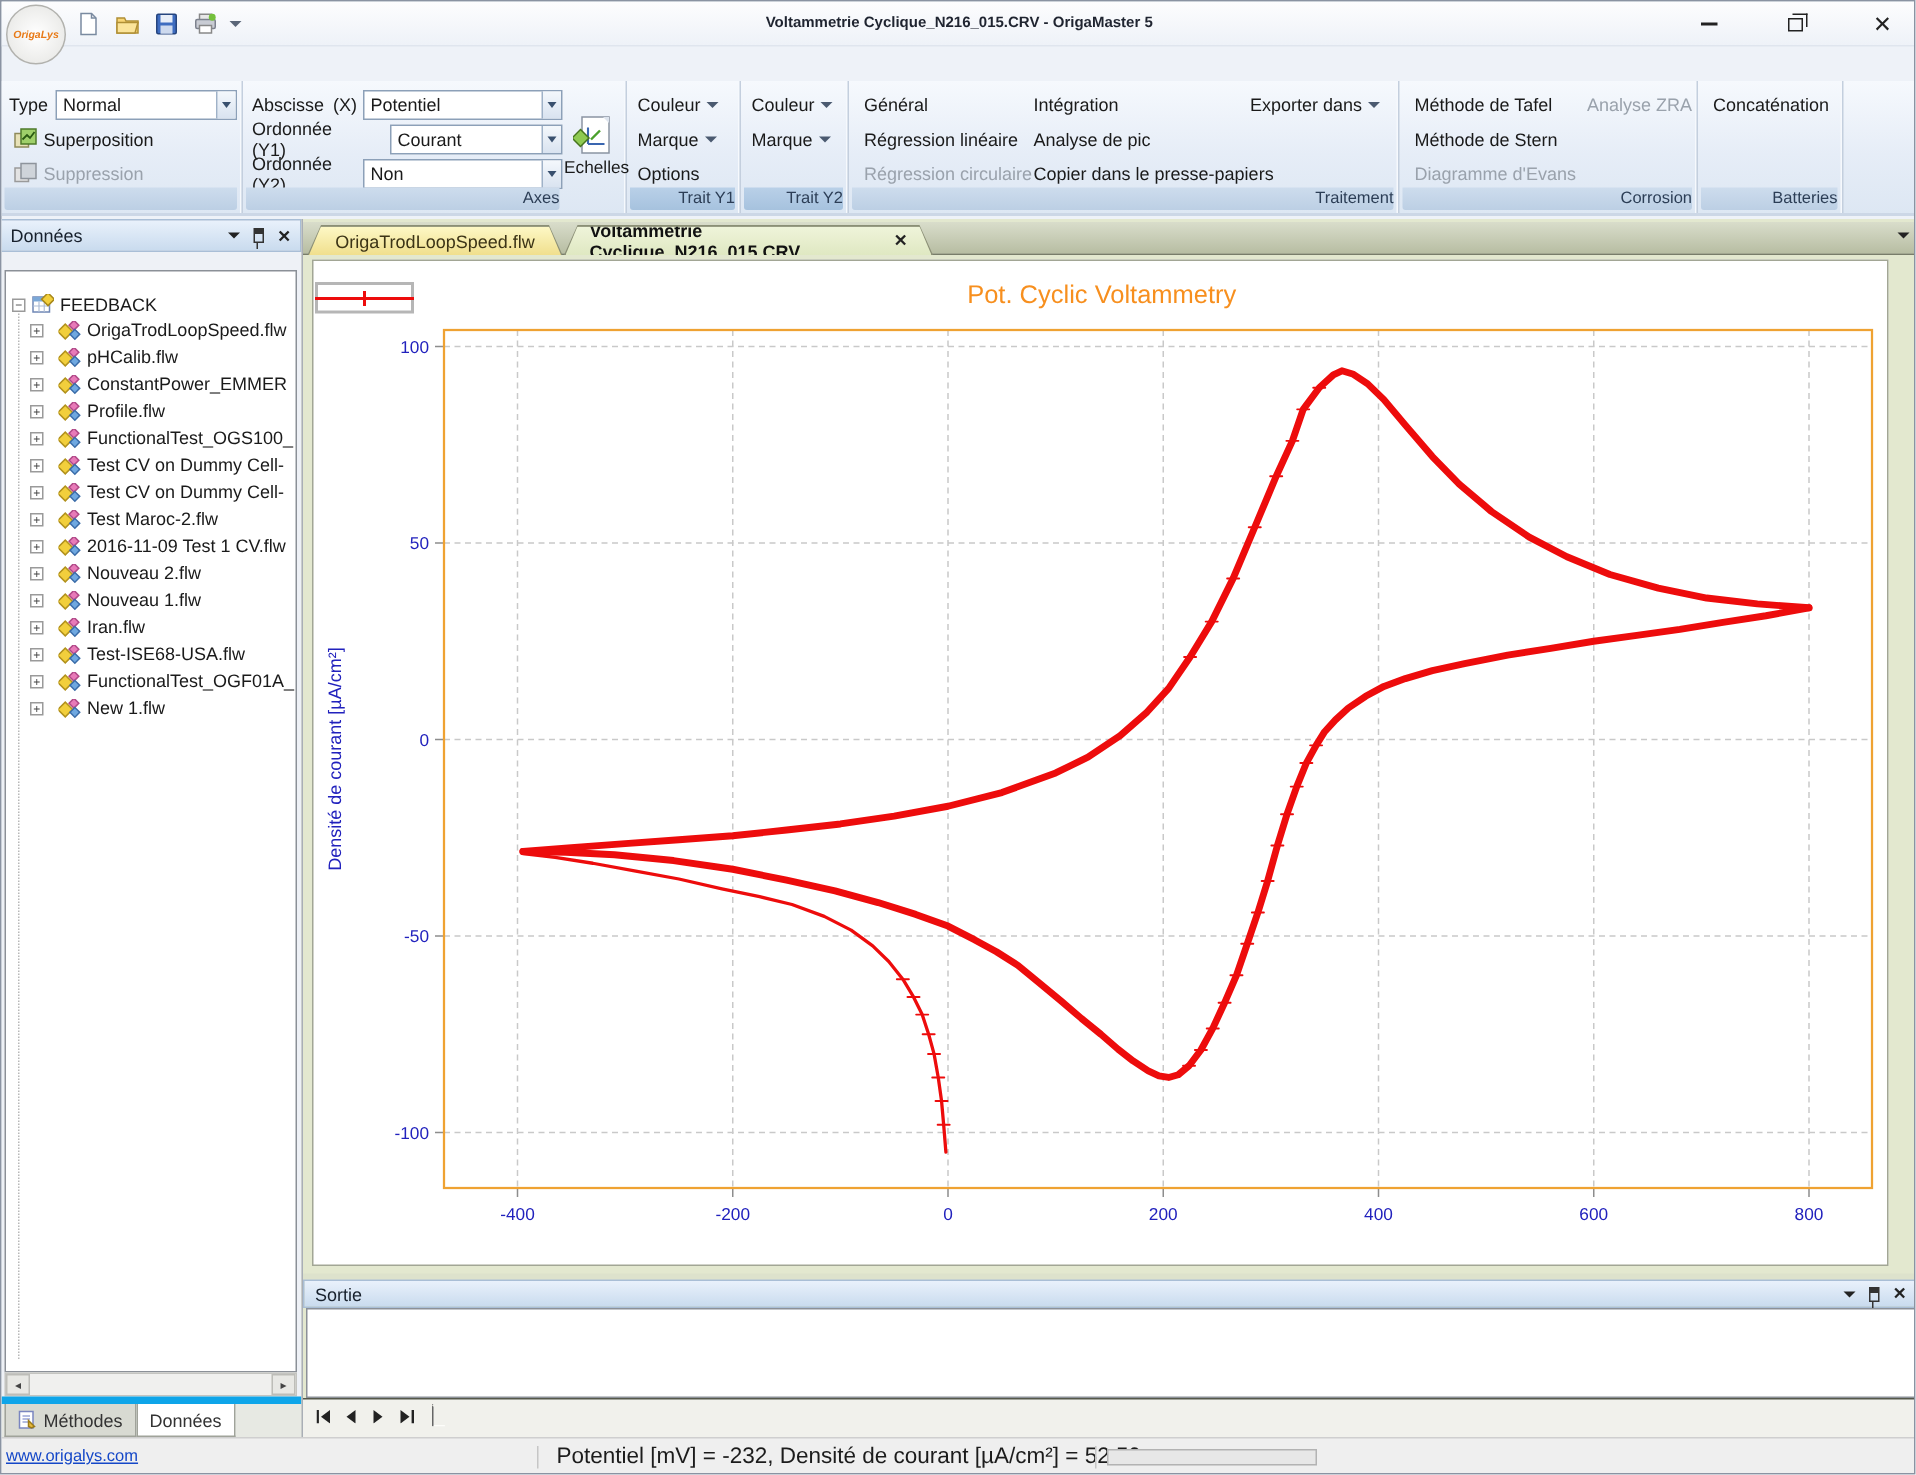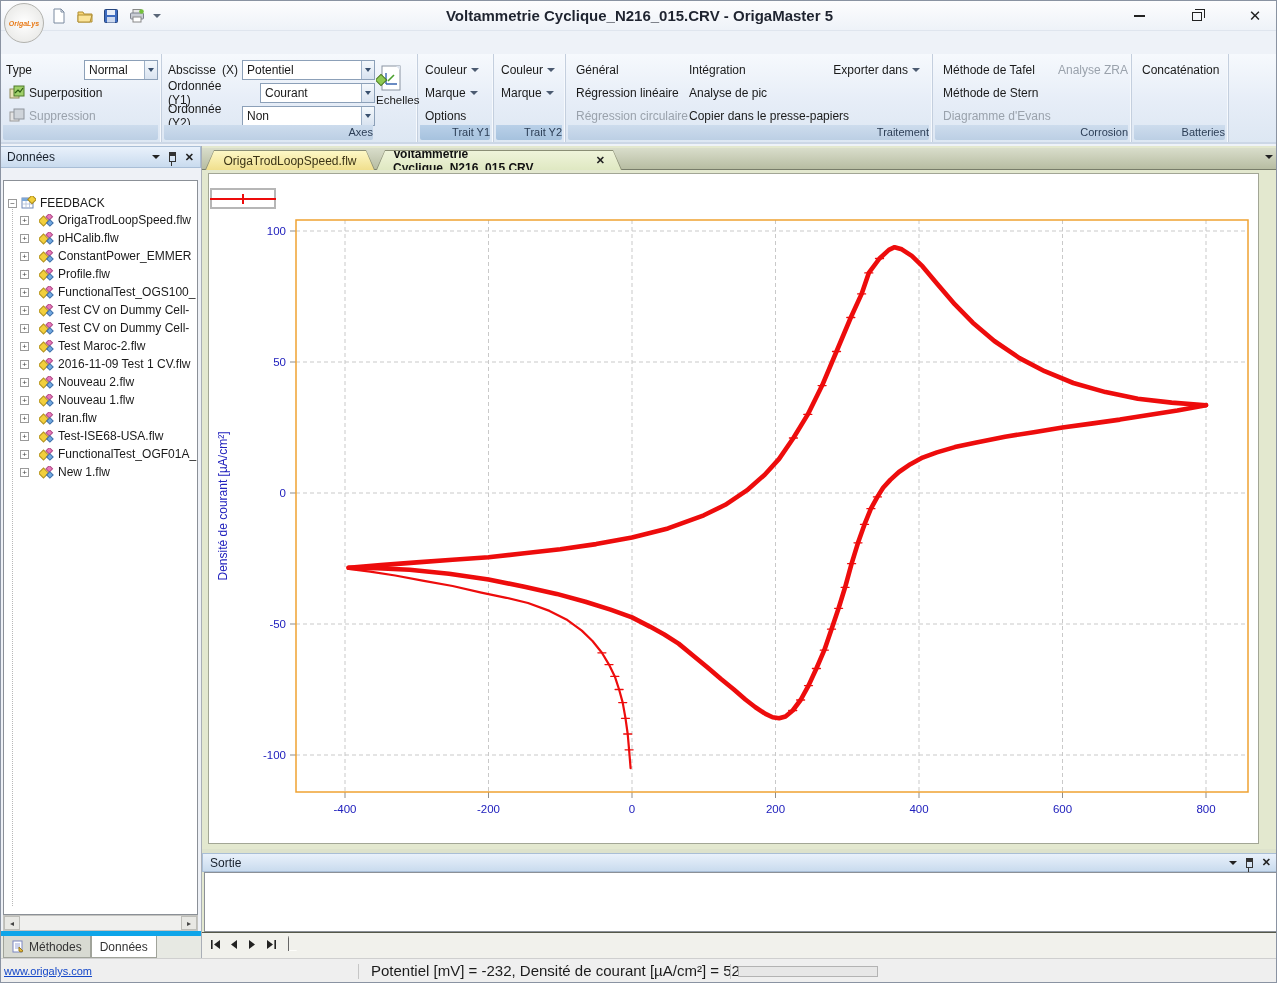--- a/index.html
+++ b/index.html
@@ -10,21 +10,21 @@
   
   #titlebar { position:absolute; left:0; top:0; width:1277px; height:30px;
     background:linear-gradient(#fdfdfe,#eef2f8); border-bottom:1px solid #dfe5ee; }
   #orb { position:absolute; left:3px; top:2px; width:40px; height:40px; border-radius:50%;
     background:radial-gradient(#ffffff,#ececea 70%,#d8d8d4); border:1px solid #b2b2ae; z-index:30;
     display:flex; align-items:center; justify-content:center; }
   #orb span { font-size:7px; font-style:italic; color:#e87a17; font-weight:bold; }
   .qat { position:absolute; left:48px; top:5px; display:flex; gap:6px; align-items:center; }
   .qat .qbtn { width:20px; height:20px; display:flex; align-items:center; justify-content:center; border-radius:2px; }
   .wintitle { position:absolute; left:0; right:0; top:0; height:30px; text-align:center; line-height:30px;
-    font-weight:bold; font-size:15px; color:#1f2430; }
+    font-weight:bold; font-size:10px; color:#1f2430; }
   .winbtns { position:absolute; right:8px; top:0; height:30px; display:flex; align-items:center; gap:28px; z-index:5; }
   .winbtn { width:30px; height:22px; display:flex; align-items:center; justify-content:center; color:#222; font-size:13px; }
   .minbar { display:inline-block; width:11px; height:1.6px; background:#222; }
   .restorebox { position:relative; width:10px; height:9px; border:1.4px solid #222; background:transparent; }
   .restorebox:before { content:""; position:absolute; left:2px; top:-4px; width:9px; height:8px; border:1.4px solid #222; border-bottom:none; border-left:none; }
 
   
   #tabrow { position:absolute; left:0; top:30px; width:1277px; height:23px; background:#f1f5fb; }
   .rtab { position:absolute; top:2px; height:21px; line-height:21px; padding:0 15px; color:#1d2f4a; cursor:default; }
   .rtab.active { background:#fcfdfe; border:1px solid #bac4d3; border-bottom:none; border-radius:2px 2px 0 0; height:22px; z-index:3; }
@@ -171,21 +171,21 @@
       <span class="winbtn" style="font-size:15px;">✕</span>
     </div>
   </div>
 
 
   <div id="ribbon">
 
     <div class="rgroup" style="left:0; width:161px;">
       <div class="rrow" style="left:5px; top:5px; width:152px;">
         <span style="margin-right:5px;">Type</span>
-        <div class="rselect" style="flex:1;margin-left:47px;">
+        <div class="rselect" style="flex:1;">
           <span class="val">Normal</span>
           <span class="sarrow">
               <span class="caret"></span>
             </span>
         </div>
       </div>
       <div class="rrow" style="left:4px; top:28px;">
         <span class="rbtnline">
           <svg class="icon16" viewBox="0 0 16 16">
               <rect x="1" y="4" width="9" height="9" fill="#e8e2b8" stroke="#8f8a5a"></rect>
@@ -231,21 +231,21 @@
       </div>
       <div class="rrow" style="left:6px; top:51px; width:207px;">
         <span style="width:70px;">Ordonnée (Y2)</span>
         <div class="rselect" style="flex:1; margin-left:4px;">
           <span class="val">Non</span>
           <span class="sarrow">
               <span class="caret"></span>
             </span>
         </div>
       </div>
-      <div style="position:absolute; right:3px; top:10px; width:38px; text-align:left;">
+      <div style="position:absolute; right:3px; top:22px; width:38px; text-align:center;">
         <svg width="26" height="30" viewBox="0 0 26 30">
           <rect x="6" y="2" width="18" height="24" fill="#fff" stroke="#8a94a2"></rect>
           <path d="M24 2l-4 0 4 4z" fill="#dde4ee"></path>
           <path d="M10 20V9M10 20h11" stroke="#3a66b0" stroke-width="1.4" fill="none"></path>
           <path d="M12 17l6-6" stroke="#4aa02c" stroke-width="1.6"></path>
           <rect x="1" y="12" width="8" height="8" transform="rotate(45 5 16)" fill="#8fca52" stroke="#47751f"></rect>
         </svg>
         <div style="font-size:11.5px; margin-top:-3px;">Echelles</div>
       </div>
       <div class="glabel" style="right:44px;">Axes</div>
@@ -639,20 +639,21 @@
                 <line x1="625.6" y1="434.3" x2="633.6" y2="434.3"></line>
                 <line x1="618.5" y1="455.2" x2="626.5" y2="455.2"></line>
                 <line x1="611.3" y1="476.2" x2="619.3" y2="476.2"></line>
                 <line x1="603.4" y1="494.5" x2="611.4" y2="494.5"></line>
                 <line x1="595.5" y1="511.6" x2="603.5" y2="511.6"></line>
                 <line x1="587.6" y1="526.0" x2="595.6" y2="526.0"></line>
                 <line x1="579.7" y1="536.5" x2="587.7" y2="536.5"></line>
               </g>
             </g>
           </svg>
+        <div class="charttitle">Pot. Cyclic Voltammetry</div>
         <div class="yaxistitle">Densité de courant [µA/cm²]</div>
         <div id="legendbox">
           <span class="lline"></span>
           <span class="ltick"></span>
         </div>
       </div>
     </div>
 
     <div id="splitter"></div>
 

